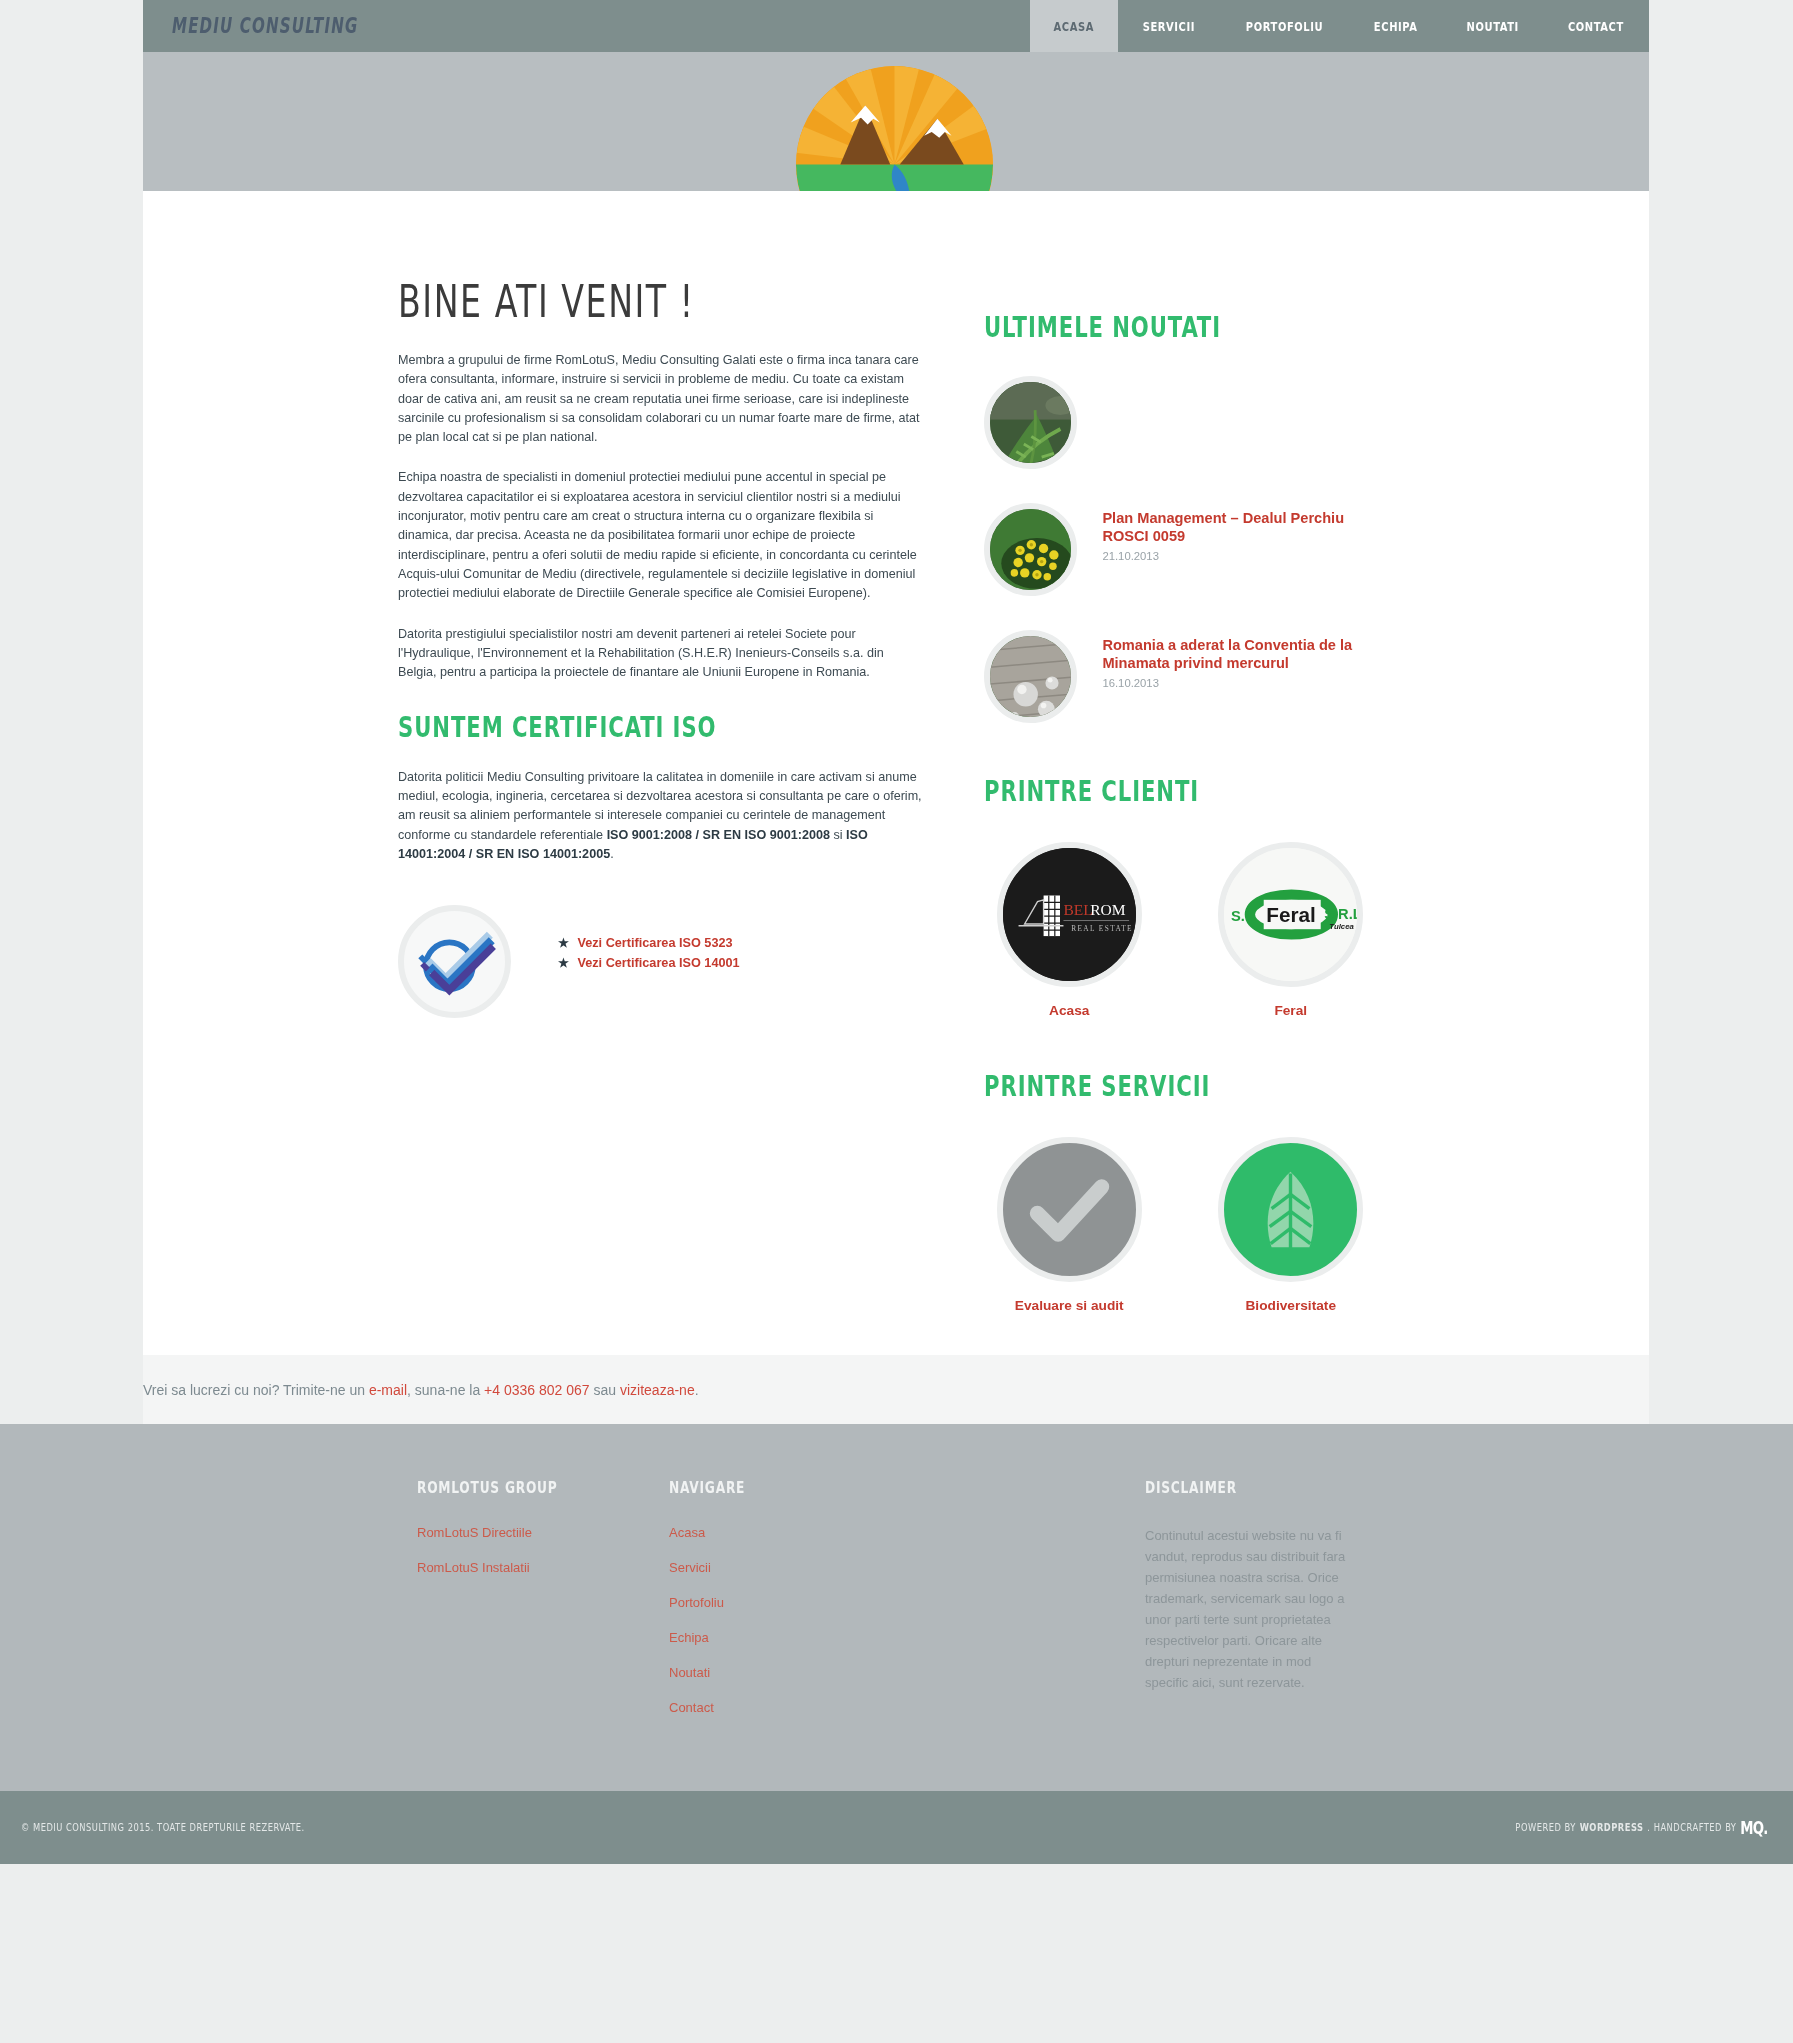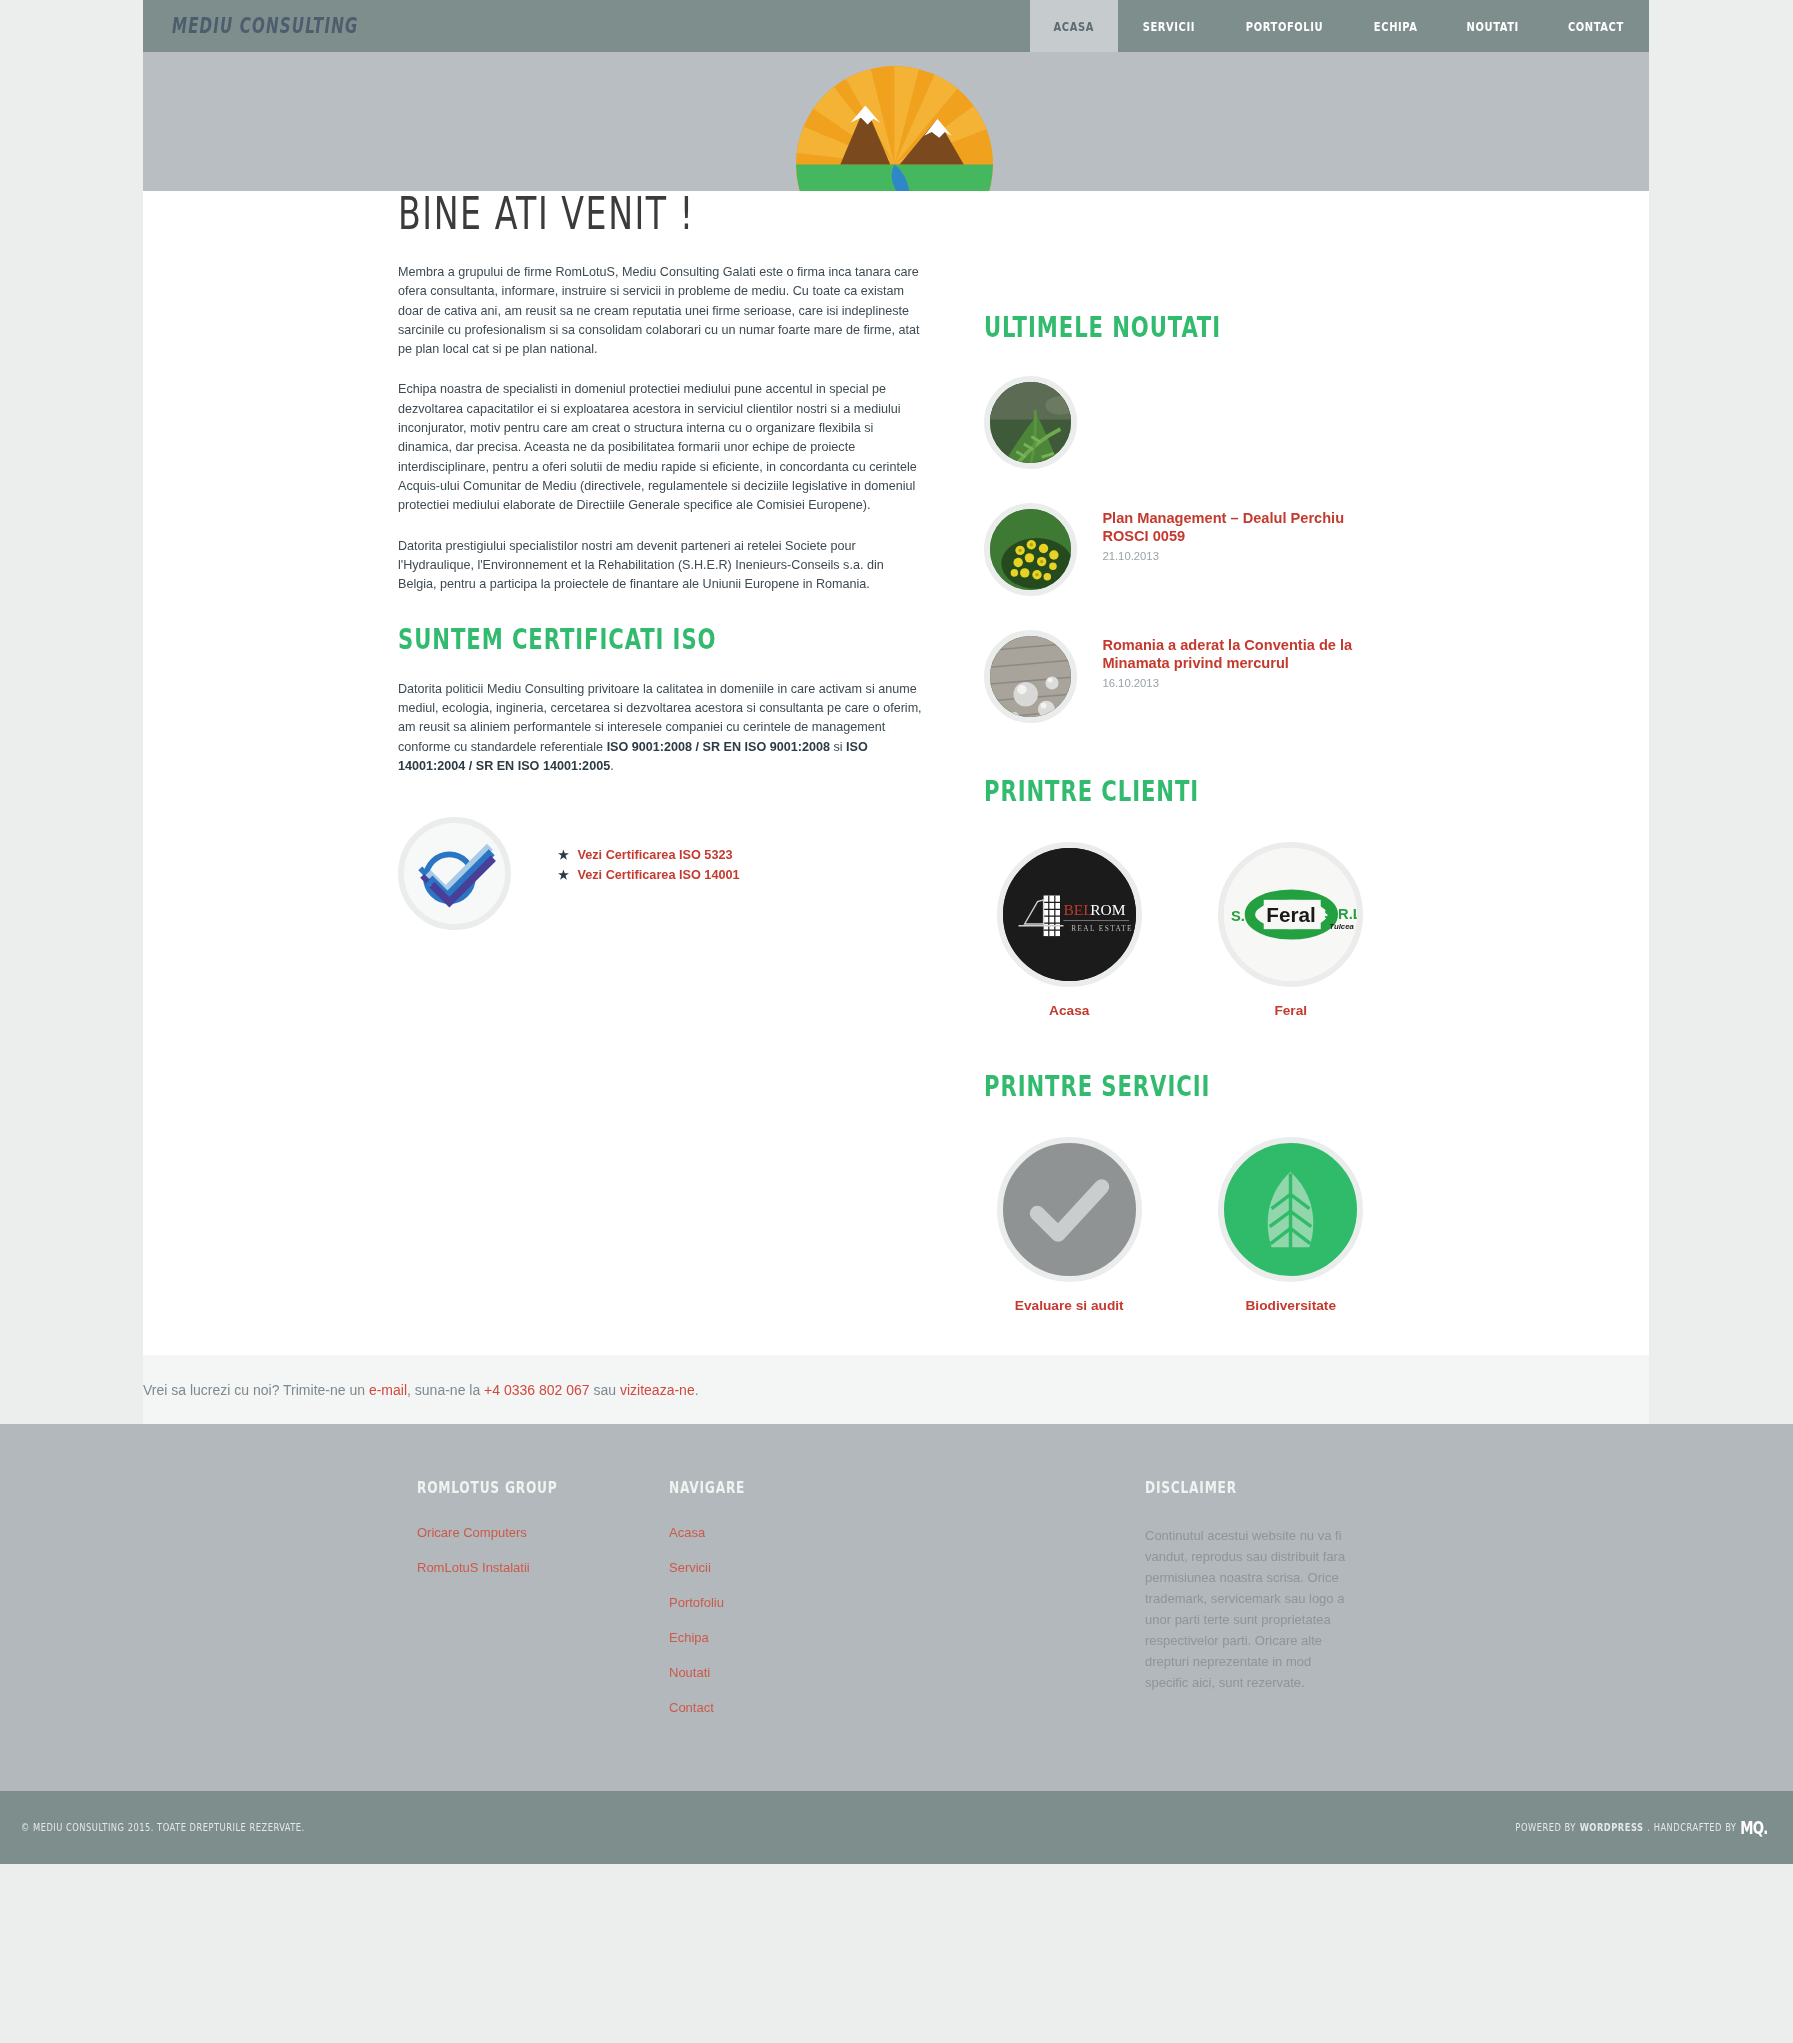--- a/index.html
+++ b/index.html
@@ -94,20 +94,21 @@
     padding: 0 0 42px 0;
     position: relative;
   }
   .content {
     display: flex;
     padding: 0 0 0 0;
   }
   .col-left {
     width: 527px;
     margin-left: 255px;
+    padding-top: 88px;
   }
   .col-right {
     width: 443px;
     margin-left: 59px;
     padding-top: 123px;
   }
 
   h1.welcome {
     font-family: "DejaVu Sans Condensed", "Liberation Sans Narrow", "Liberation Sans", sans-serif;
     font-size: 45px;
@@ -497,21 +498,21 @@
 
 <div class="ctabar">
   <div><span>Vrei sa lucrezi cu noi? Trimite-ne un </span><a>e-mail</a><span>, suna-ne la </span><a>+4 0336 802 067</a><span> sau </span><a>viziteaza-ne</a><span>.</span></div>
 </div>
 
 <div class="footer">
   <div class="footer-inner">
 
     <div class="fcol c1">
       <div class="ftitle">ROMLOTUS GROUP</div>
-      <a class="flink">Oricare Computers</a>
+      <a class="flink">RomLotuS Directiile</a>
       <a class="flink">RomLotuS Instalatii</a>
     </div>
 
     <div class="fcol c2">
       <div class="ftitle">NAVIGARE</div>
       <a class="flink">Acasa</a>
       <a class="flink">Servicii</a>
       <a class="flink">Portofoliu</a>
       <a class="flink">Echipa</a>
       <a class="flink">Noutati</a>

